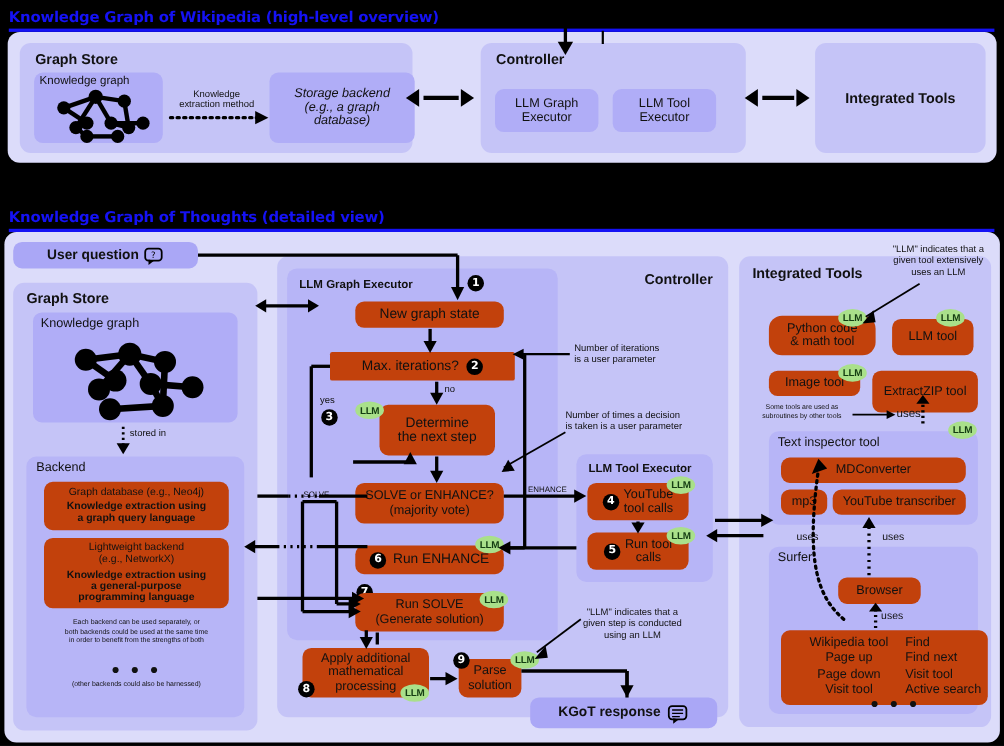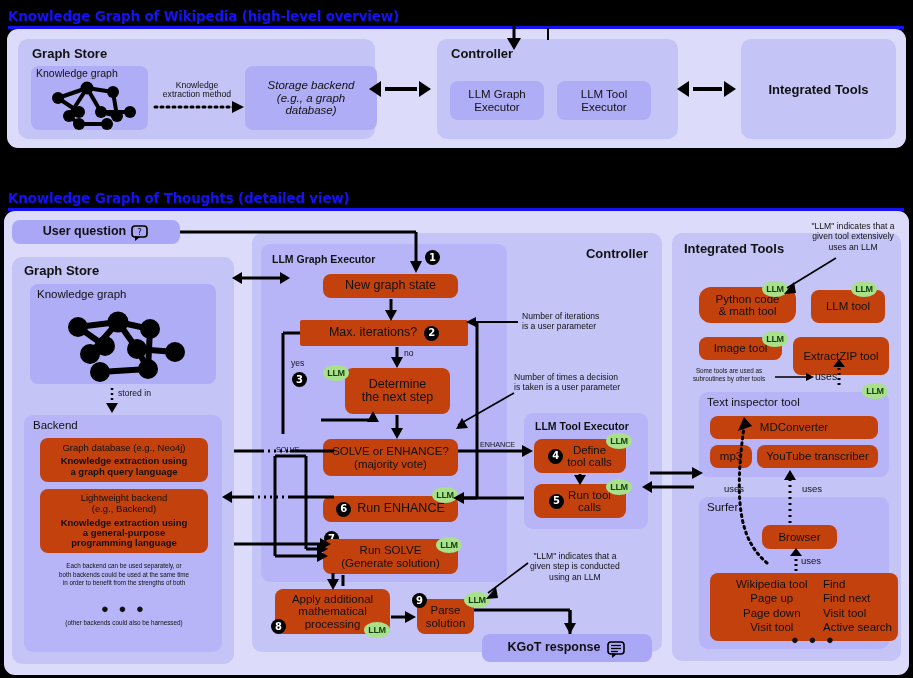--- a/index.html
+++ b/index.html
@@ -188,21 +188,21 @@
       <div class="abs t12" style="left:9px;top:4px;">Backend</div>
 
       <div class="abs node dk" style="left:16px;top:23px;width:168px;height:44px;flex-direction:column;">
         <div class="t10">Graph database (e.g., Neo4j)</div>
         <div class="t10 bold" style="margin-top:3px;">Knowledge extraction using</div>
         <div class="t10 bold">a graph query language</div>
       </div>
 
       <div class="abs node dk" style="left:16px;top:74px;width:168px;height:64px;flex-direction:column;">
         <div class="t10">Lightweight backend</div>
-        <div class="t10">(e.g., Backend)</div>
+        <div class="t10">(e.g., NetworkX)</div>
         <div class="t10 bold" style="margin-top:4px;">Knowledge extraction using</div>
         <div class="t10 bold">a general-purpose</div>
         <div class="t10 bold">programming language</div>
       </div>
 
       <div class="abs t65 ctr" style="left:10px;top:147px;width:180px;line-height:1.35;">
         <span>Each backend can be used separately, or</span><br>
         <span>both backends could be used at the same time</span><br>
         <span>in order to benefit from the strengths of both</span>
       </div>
@@ -286,21 +286,21 @@
         <line x1="82" y1="331" x2="82" y2="342" stroke="#000" stroke-width="3"></line>
       </svg>
     </div>
 
     <div class="abs box2" style="left:272px;top:180px;width:124px;height:116px;">
       <div class="abs hdr-sm" style="left:11px;top:7px;">LLM Tool Executor</div>
 
       <div class="abs node dk" style="left:10px;top:26px;width:92px;height:34px;">
         <span class="num" style="margin-right:4px;">4</span>
         <span style="display:flex;flex-direction:column;">
-          <span class="t12">Define</span>
+          <span class="t12">YouTube</span>
           <span class="t12">tool calls</span>
         </span>
       </div>
       <div class="abs llm" style="left:82px;top:20px;">LLM</div>
 
       <div class="abs node dk" style="left:10px;top:71px;width:92px;height:34px;">
         <span class="num" style="margin-right:4px;">5</span>
         <span style="display:flex;flex-direction:column;">
           <span class="t12">Run tool</span>
           <span class="t12">calls</span>

